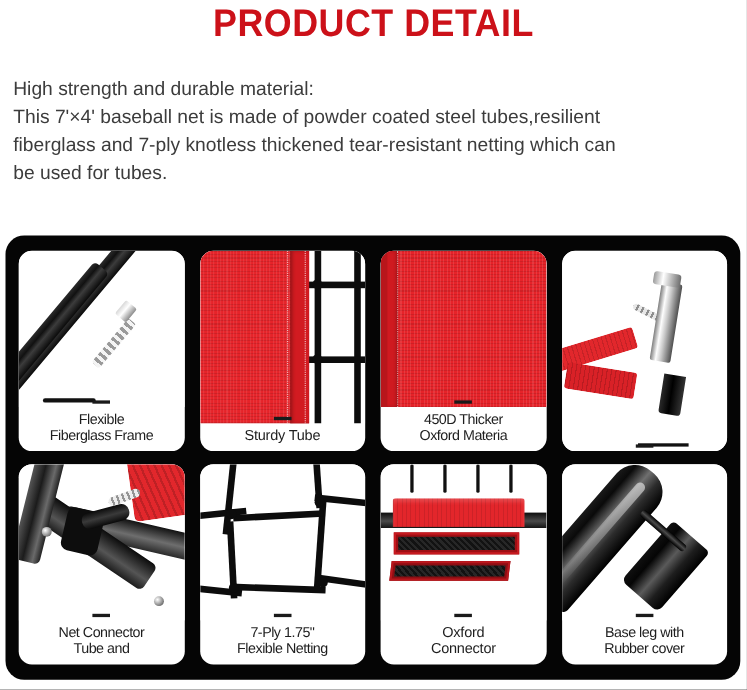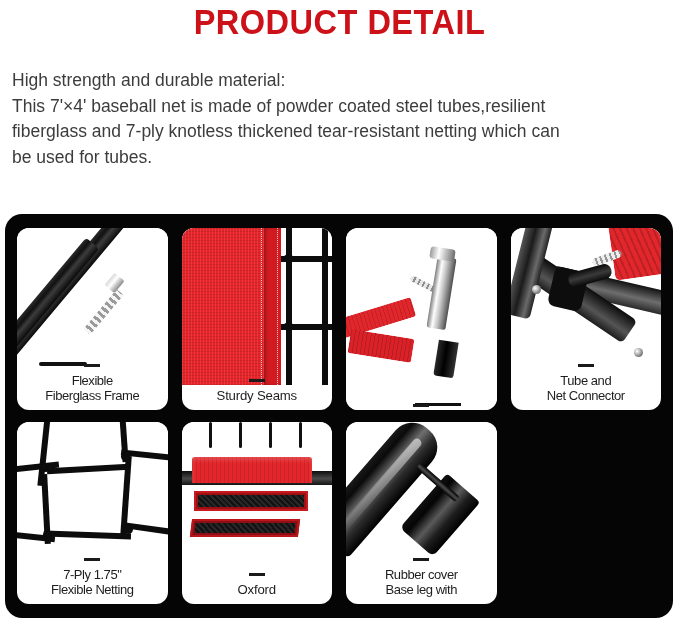--- a/index.html
+++ b/index.html
@@ -351,24 +351,37 @@
           <div class="knot" style="left:6px;top:94px;"></div>
         </div>
         <div class="a2-panel fabric">
           <div class="a2-hem"></div>
           <div class="a2-stitch" style="right:19px;"></div>
           <div class="a2-stitch" style="right:3px;"></div>
         </div>
         <div class="dash"></div>
       </div>
       <div class="caption">
-        <div>Sturdy Seams</div>
-      </div>
-    </div>
-
+        <div>Sturdy Tube</div>
+      </div>
+    </div>
+
+    <div class="card">
+      <div class="photo">
+        <div class="a3-panel fabric"></div>
+        <div class="a3-fold"></div>
+        <div class="a3-edge"></div>
+        <div class="a3-stitch"></div>
+        <div class="dash"></div>
+      </div>
+      <div class="caption wide">
+        <div>450D Thicker</div>
+        <div>Oxford Materia</div>
+      </div>
+    </div>
 
     <div class="card">
       <div class="photo">
         <div class="a4-strapA"></div>
         <div class="a4-strapB"></div>
         <div class="a4-chain"></div>
         <div class="a4-sleeve"></div>
         <div class="a4-cap"></div>
         <div class="a4-boot"></div>
         <div class="a4-base"></div>
@@ -383,22 +396,22 @@
         <div class="a5-tube3"></div>
         <div class="a5-tube1"></div>
         <div class="a5-clamp"></div>
         <div class="a5-arm"></div>
         <div class="a5-cord"></div>
         <div class="a5-bolt" style="left:14%;top:40%;"></div>
         <div class="a5-bolt" style="left:82%;bottom:9%;"></div>
         <div class="dash"></div>
       </div>
       <div class="caption wide">
+        <div>Net Connector</div>
         <div>Tube and</div>
-        <div>Net Connector</div>
       </div>
     </div>
 
     <div class="card">
       <div class="photo">
         <div class="netline" style="left:24px;top:-6px;width:6px;height:70px;transform:rotate(6deg);"></div>
         <div class="netline" style="left:26px;top:52px;width:6px;height:70px;transform:rotate(-3deg);"></div>
         <div class="netline" style="left:104px;top:-6px;width:6px;height:46px;transform:rotate(-4deg);"></div>
         <div class="netline" style="left:106px;top:34px;width:6px;height:80px;transform:rotate(4deg);"></div>
         <div class="netline" style="left:-6px;top:42px;width:48px;height:6px;transform:rotate(-6deg);"></div>
@@ -430,31 +443,32 @@
         <div class="a7-flapA">
           <div class="a7-velA"></div>
         </div>
         <div class="a7-flapB">
           <div class="a7-velA"></div>
         </div>
         <div class="dash"></div>
       </div>
       <div class="caption">
         <div>Oxford</div>
+        <div>Connector</div>
       </div>
     </div>
 
     <div class="card">
       <div class="photo">
         <div class="a8-leg"></div>
         <div class="a8-cap"></div>
         <div class="a8-ring"></div>
         <div class="a8-gloss"></div>
         <div class="dash"></div>
       </div>
       <div class="caption wide">
+        <div>Base leg with</div>
         <div>Rubber cover</div>
-        <div>Base leg with</div>
       </div>
     </div>
 
   </div>
 </div>
 
 </body></html>

